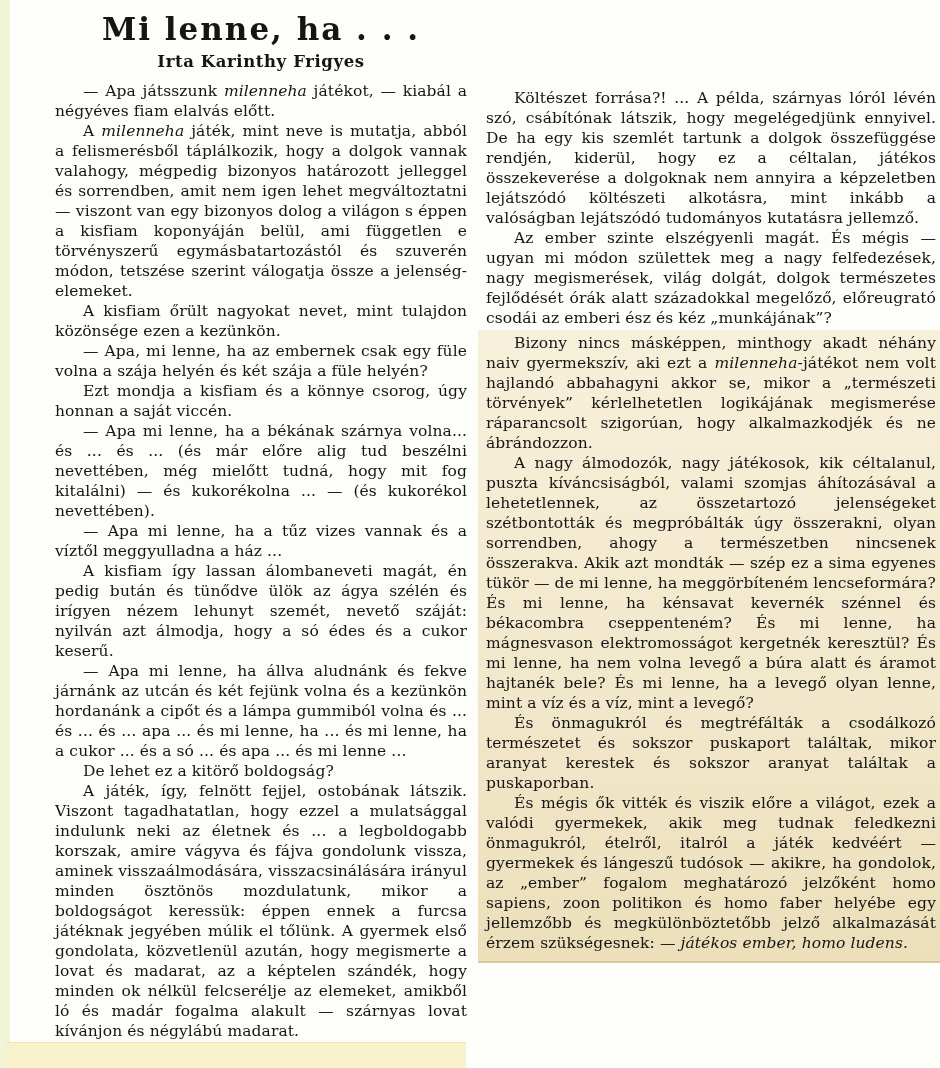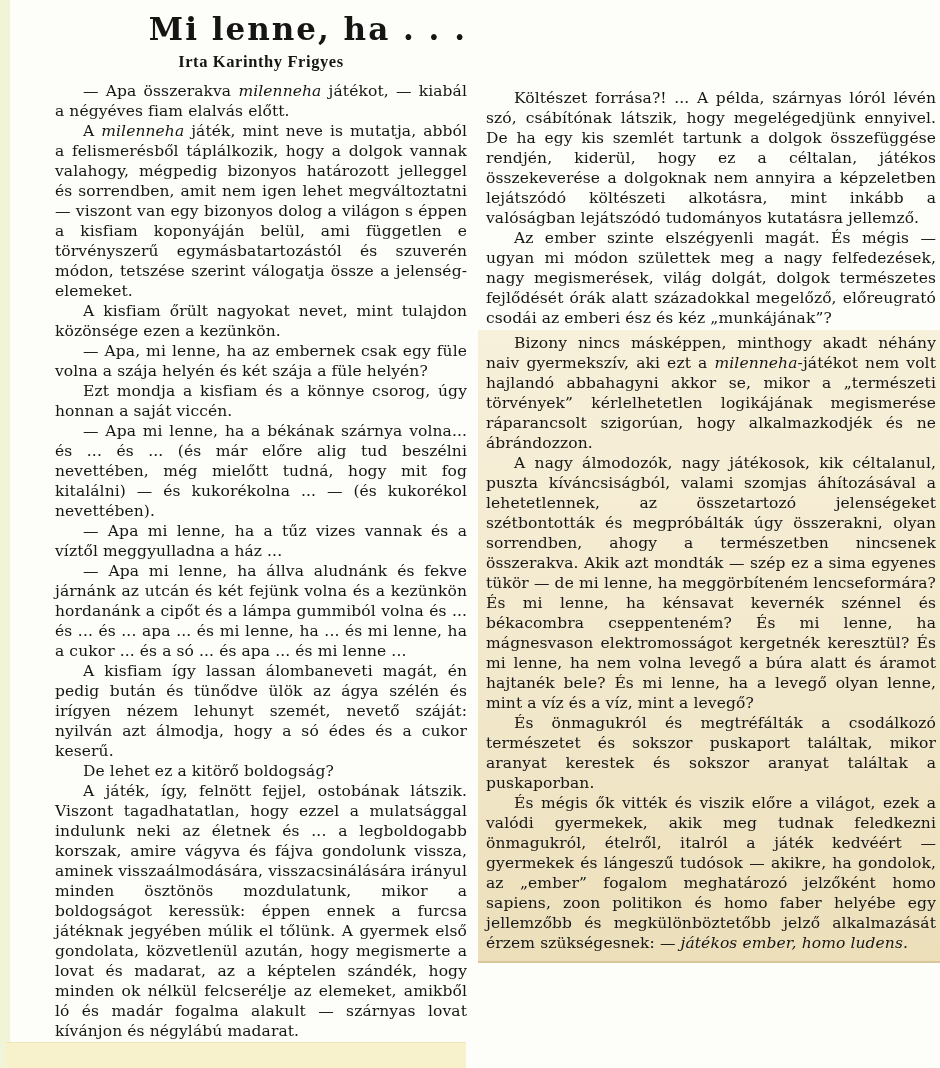--- a/index.html
+++ b/index.html
@@ -17,26 +17,26 @@
     background:var(--page-bg);
     font-family:"DejaVu Serif","Liberation Serif",serif;
     color:var(--text);
   }
   .page{position:relative;width:940px;height:1068px;overflow:hidden;background:var(--page-bg);}
   .edge-strip{position:absolute;left:0;top:0;width:10px;height:1068px;background:var(--strip);}
   .col{position:absolute;text-align:justify;font-size:15.5px;line-height:20px;letter-spacing:.1px;}
   .col-left{left:55px;top:12px;width:412px;}
   .col-right{left:486px;top:88px;width:450px;}
   h1.title{
-    margin:0 0 6px 0;text-align:right;font-weight:bold;
+    margin:0 0 6px 0;text-align:center;font-weight:bold;
     font-size:31px;line-height:34px;letter-spacing:2px;
   }
   h2.byline{
     margin:0 0 9px 0;text-align:center;font-weight:bold;
-    font-size:16.5px;line-height:20px;letter-spacing:.6px;font-family:Liberation Serif, serif;
+    font-size:16.5px;line-height:20px;letter-spacing:.6px;
   }
   .para{margin:0;text-indent:28px;}
   .para i{}
   .highlight{
     margin:2px -10px 0 -8px;
     padding:3px 10px 8px 8px;
     background:linear-gradient(to bottom,var(--hl-top) 0%,#f2e8cc 55%,var(--hl-bottom) 100%);
     border-bottom:2px solid var(--hl-edge);
   }
   .bottom-block{
@@ -48,29 +48,29 @@
 </head>
 <body>
 
 <div class="page">
   <div class="edge-strip"></div>
 
   <div class="col col-left">
     <h1 class="title">Mi lenne, ha . . .</h1>
     <h2 class="byline">Irta Karinthy Frigyes</h2>
     <div id="left-paras">
-        <p class="para"><span>— Apa összerakva </span><i>milenneha</i><span> játékot, — kiabál a négyéves fiam elalvás előtt.</span></p>
+        <p class="para"><span>— Apa játsszunk </span><i>milenneha</i><span> játékot, — kiabál a négyéves fiam elalvás előtt.</span></p>
         <p class="para"><span>A </span><i>milenneha</i><span> játék, mint neve is mutatja, abból a felismerésből táplálkozik, hogy a dolgok vannak valahogy, mégpedig bizonyos határozott jelleggel és sorrendben, amit nem igen lehet megváltoztatni — viszont van egy bizonyos dolog a világon s éppen a kisfiam koponyáján belül, ami független e törvényszerű egymásbatartozástól és szuverén módon, tetszése szerint válogatja össze a jelenség-elemeket.</span></p>
         <p class="para"><span>A kisfiam őrült nagyokat nevet, mint tulajdon közönsége ezen a kezünkön.</span></p>
         <p class="para"><span>— Apa, mi lenne, ha az embernek csak egy füle volna a szája helyén és két szája a füle helyén?</span></p>
         <p class="para"><span>Ezt mondja a kisfiam és a könnye csorog, úgy honnan a saját viccén.</span></p>
         <p class="para"><span>— Apa mi lenne, ha a békának szárnya volna... és ... és ... (és már előre alig tud beszélni nevettében, még mielőtt tudná, hogy mit fog kitalálni) — és kukorékolna ... — (és kukorékol nevettében).</span></p>
         <p class="para"><span>— Apa mi lenne, ha a tűz vizes vannak és a víztől meggyulladna a ház ...</span></p>
+        <p class="para"><span>A kisfiam így lassan álombaneveti magát, én pedig bután és tünődve ülök az ágya szélén és irígyen nézem lehunyt szemét, nevető száját: nyilván azt álmodja, hogy a só édes és a cukor keserű.</span></p>
         <p class="para"><span>— Apa mi lenne, ha állva aludnánk és fekve járnánk az utcán és két fejünk volna és a kezünkön hordanánk a cipőt és a lámpa gummiból volna és ... és ... és ... apa ... és mi lenne, ha ... és mi lenne, ha a cukor ... és a só ... és apa ... és mi lenne ...</span></p>
-        <p class="para"><span>A kisfiam így lassan álombaneveti magát, én pedig bután és tünődve ülök az ágya szélén és irígyen nézem lehunyt szemét, nevető száját: nyilván azt álmodja, hogy a só édes és a cukor keserű.</span></p>
         <p class="para"><span>De lehet ez a kitörő boldogság?</span></p>
         <p class="para"><span>A játék, így, felnött fejjel, ostobának látszik. Viszont tagadhatatlan, hogy ezzel a mulatsággal indulunk neki az életnek és ... a legboldogabb korszak, amire vágyva és fájva gondolunk vissza, aminek visszaálmodására, visszacsinálására irányul minden ösztönös mozdulatunk, mikor a boldogságot keressük: éppen ennek a furcsa játéknak jegyében múlik el tőlünk. A gyermek első gondolata, közvetlenül azután, hogy megismerte a lovat és madarat, az a képtelen szándék, hogy minden ok nélkül felcserélje az elemeket, amikből ló és madár fogalma alakult — szárnyas lovat kívánjon és négylábú madarat.</span></p>
       </div>
   </div>
 
   <div class="col col-right">
     <div id="right-paras">
         <p class="para"><span>Költészet forrása?! ... A példa, szárnyas lóról lévén szó, csábítónak látszik, hogy megelégedjünk ennyivel. De ha egy kis szemlét tartunk a dolgok összefüggése rendjén, kiderül, hogy ez a céltalan, játékos összekeverése a dolgoknak nem annyira a képzeletben lejátszódó költészeti alkotásra, mint inkább a valóságban lejátszódó tudományos kutatásra jellemző.</span></p>
         <p class="para"><span>Az ember szinte elszégyenli magát. És mégis — ugyan mi módon születtek meg a nagy felfedezések, nagy megismerések, világ dolgát, dolgok természetes fejlődését órák alatt századokkal megelőző, előreugrató csodái az emberi ész és kéz „munkájának”?</span></p>
       </div>

